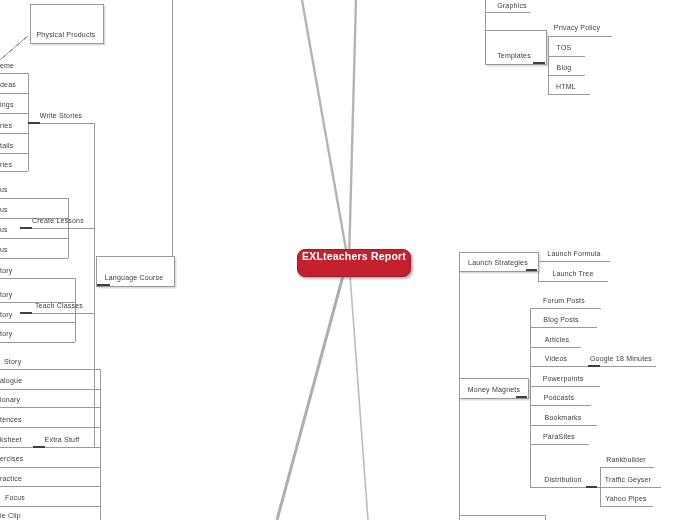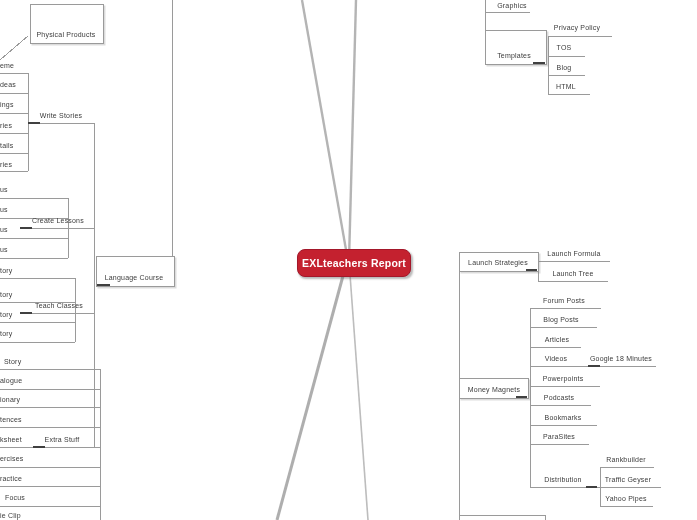--- a/index.html
+++ b/index.html
@@ -14,21 +14,21 @@
   }
   .lbl.c{transform:translate(-50%,-50%);}
   .lbl.l{transform:translate(0,-50%);}
   .nodebox{
     position:absolute;border:1px solid #9a9a9a;background:transparent;
     box-shadow:1.5px 1.5px 0 rgba(130,130,130,.28);
   }
   #center-node{
     position:absolute;left:297px;top:249px;width:112px;height:26px;
     background:#c4212f;border:1px solid #a3172a;border-radius:8px;
-    display:flex;align-items:center;justify-content:center;
+    display:flex;justify-content:center;
     box-shadow:1.5px 2px 2px rgba(100,100,100,.45);
   }
   #center-node span{
     color:#ffffff;font-weight:bold;font-size:10.5px;letter-spacing:.2px;
     font-family:"Liberation Sans",sans-serif;white-space:nowrap;
   }
 </style>
 </head>
 <body>
 

